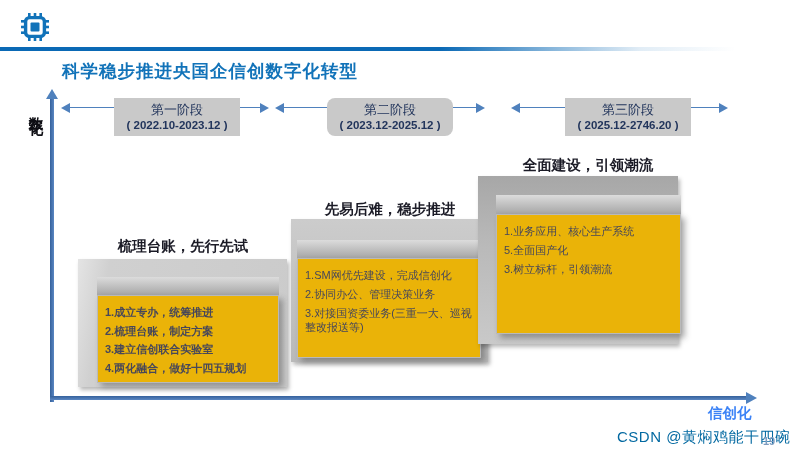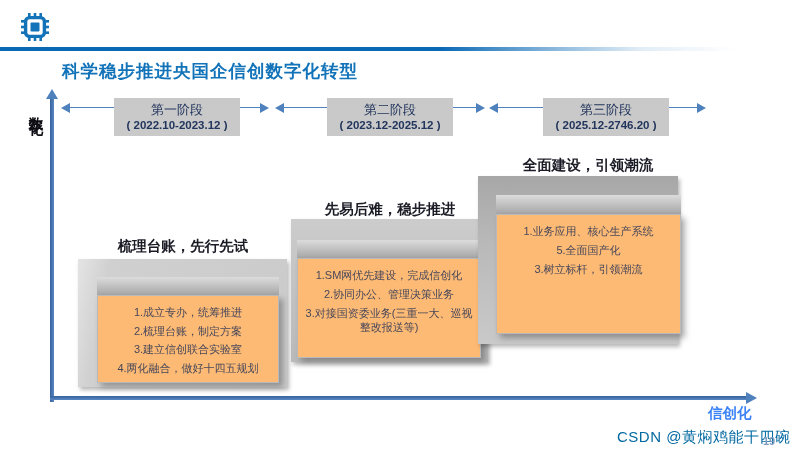--- a/index.html
+++ b/index.html
@@ -33,38 +33,38 @@
   .stage { position:absolute; top:98px; height:40px; }
   .stage-line { position:absolute; left:6px; right:6px; top:8.5px; height:1.8px; background:#4f81bd; }
   .ah { position:absolute; width:0; height:0; top:4.5px; }
   .ah-left  { left:-1px;  border-top:5px solid transparent; border-bottom:5px solid transparent; border-right:9px solid #4f81bd; }
   .ah-right { right:-1px; border-top:5px solid transparent; border-bottom:5px solid transparent; border-left:9px solid #4f81bd; }
   .stage-box { position:absolute; top:0; width:126px; height:38px; background:#c9c9c9;
                text-align:center; color:#22355c; padding-top:3px; }
   .stage-name { font-size:13px; font-weight:normal; line-height:17px; }
   .stage-period { font-size:11.5px; font-weight:bold; line-height:15px; }
   #stage1 { left:62px;  width:206px; } #stage1 .stage-box { left:52px; }
-  #stage2 { left:276px; width:208px; } #stage2 .stage-box { left:51px; }
-  #stage3 { left:490px; width:215px; } #stage3 .stage-box { left:53px; }
+  #stage2 { left:276px; width:208px; } #stage2 .stage-box { left:51px;border-radius:8px; }
+  #stage3 { left:512px; width:215px; } #stage3 .stage-box { left:53px; }
 
   
   .step-title { position:absolute; width:210px; text-align:center; font-size:14.5px;
                 font-weight:bold; color:#1b1b26; }
   .back-panel { position:absolute; box-shadow:2px 3px 4px rgba(0,0,0,.28); }
   .front { position:absolute; }
   .front-header { width:100%; background:linear-gradient(180deg,#dcdcdc,#a6a6a6); }
-  .front-body { width:100%; background:#fdba74; border:1px solid #b9b9b9;
+  .front-body { width:100%; background:#eab308; border:1px solid #b9b9b9;
                 box-shadow:4px 4px 6px rgba(50,50,50,.38);
-                padding:6px 7px 4px 7px; font-size:11px; color:#47475a;text-align:center; }
+                padding:6px 7px 4px 7px; font-size:11px; color:#47475a; }
   .front-body .li { line-height:14px; margin:3px 0 5px 0; }
 
   #t1 { left:78px;  top:237px; }
   #b1 { left:78px;  top:259px; width:209px; height:128px; background:linear-gradient(100deg,#e4e4e4 0%,#d0d0d0 14%,#cbcbcb 100%); }
   #f1 { left:97px;  top:277px; width:182px; } #f1 .front-header { height:18px; } #f1 .front-body { height:88px; }
-  #f1 .front-body .li { margin:3px 0 4.5px 0; }
+  #f1 .front-body .li { margin:3px 0 4.5px 0;font-weight:bold; }
 
   #t2 { left:285px; top:200px; }
   #b2 { left:291px; top:219px; width:197px; height:143px; background:linear-gradient(180deg,#cccccc,#b9b9b9); }
   #f2 { left:297px; top:240px; width:184px; } #f2 .front-header { height:18px; } #f2 .front-body { height:100px; }
 
   #t3 { left:483px; top:156px; }
   #b3 { left:478px; top:176px; width:200px; height:168px; background:linear-gradient(180deg,#a7a7a7 0%,#b9b9b9 40%,#c9c9c9 100%); }
   #f3 { left:496px; top:195px; width:185px; } #f3 .front-header { height:19px; } #f3 .front-body { height:120px; }
 
   

